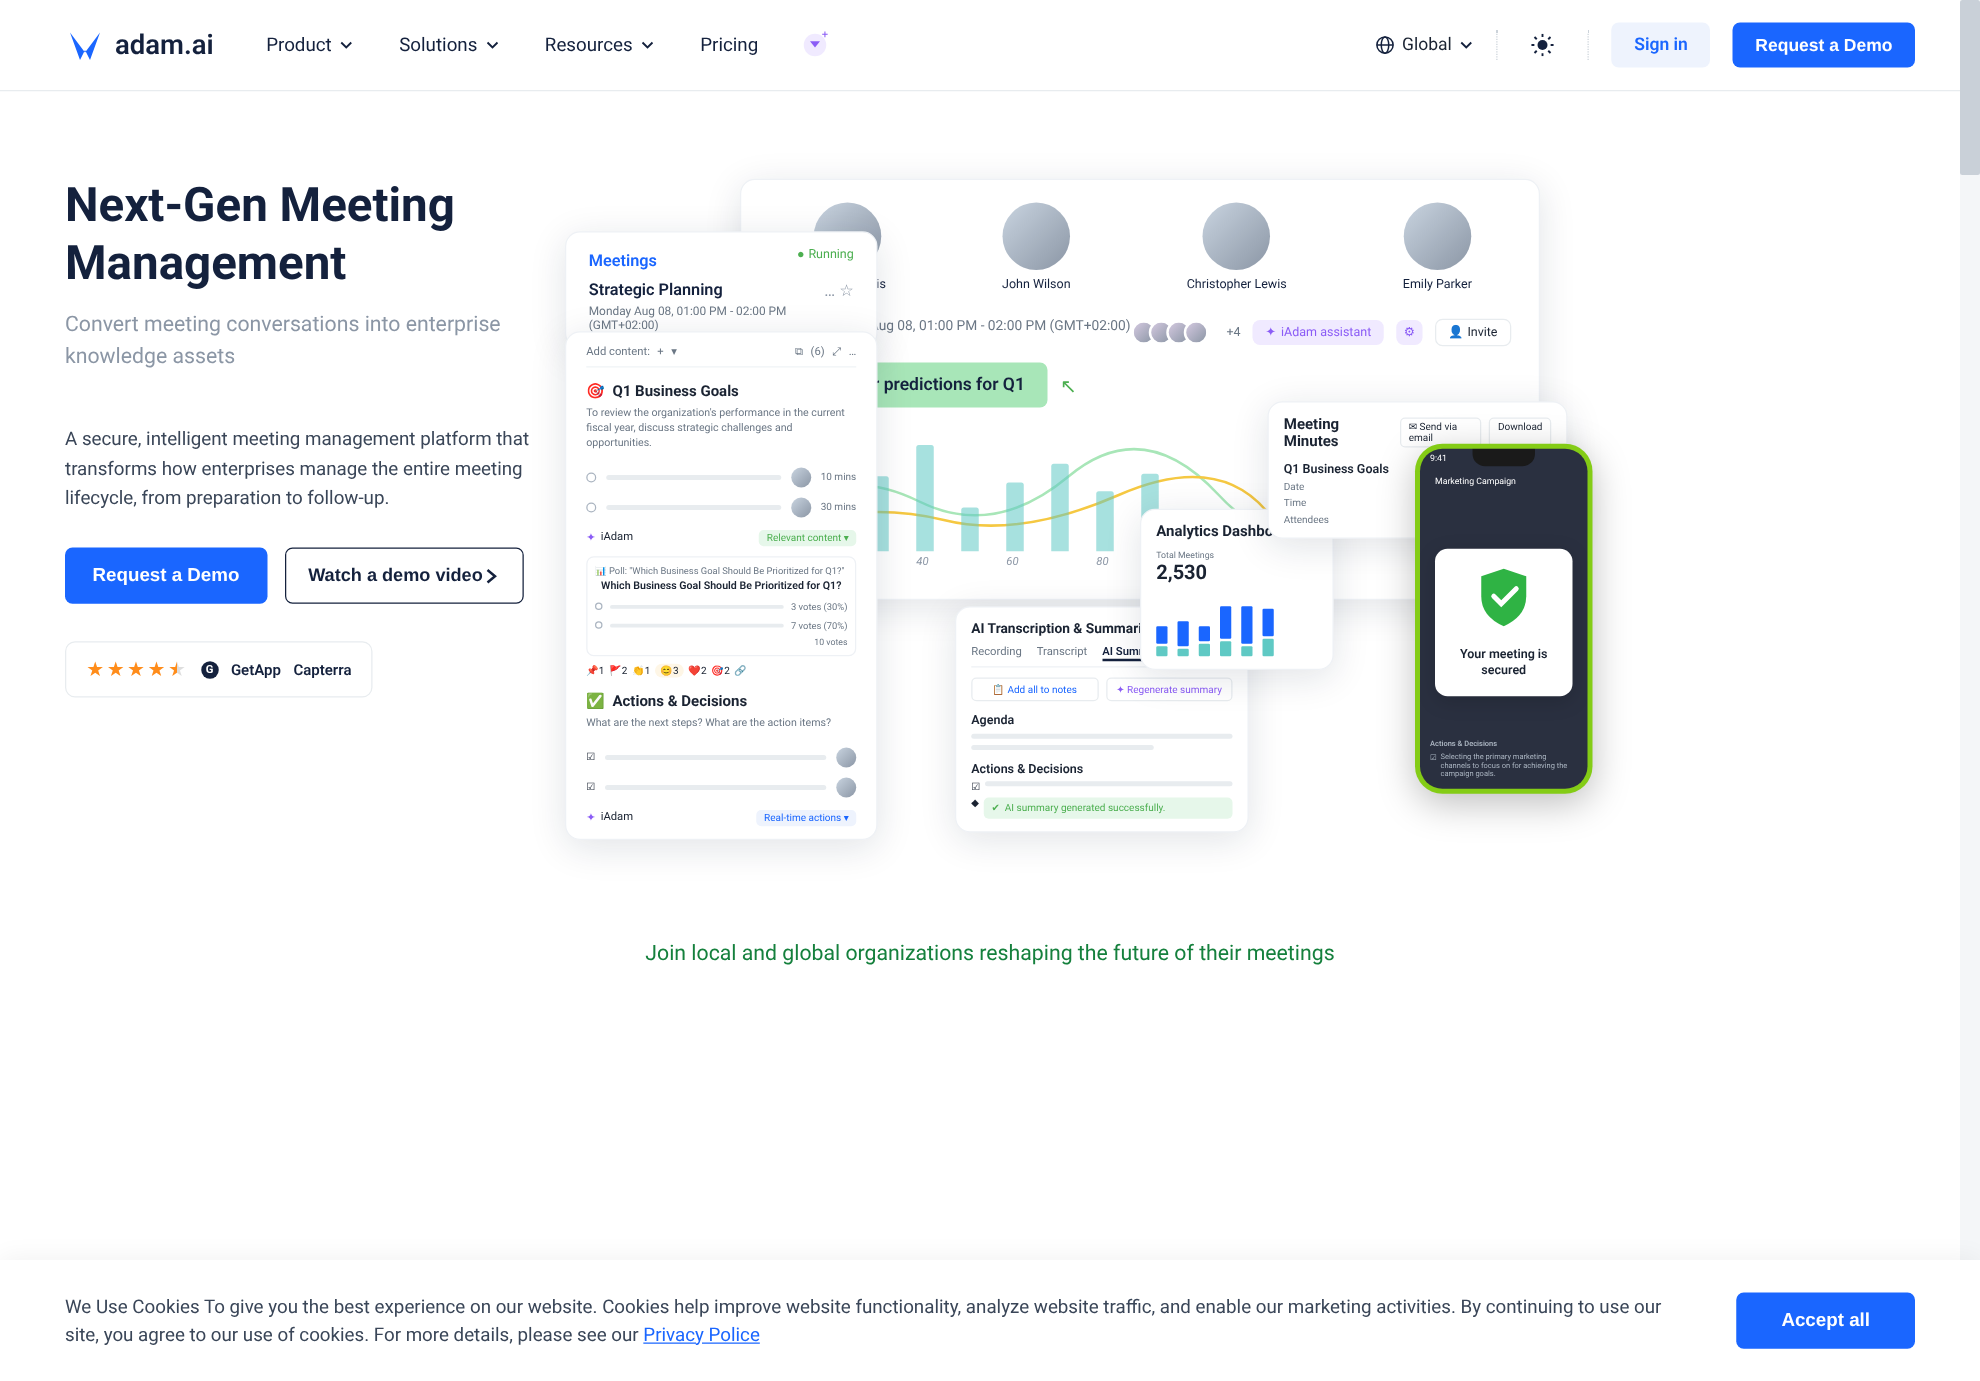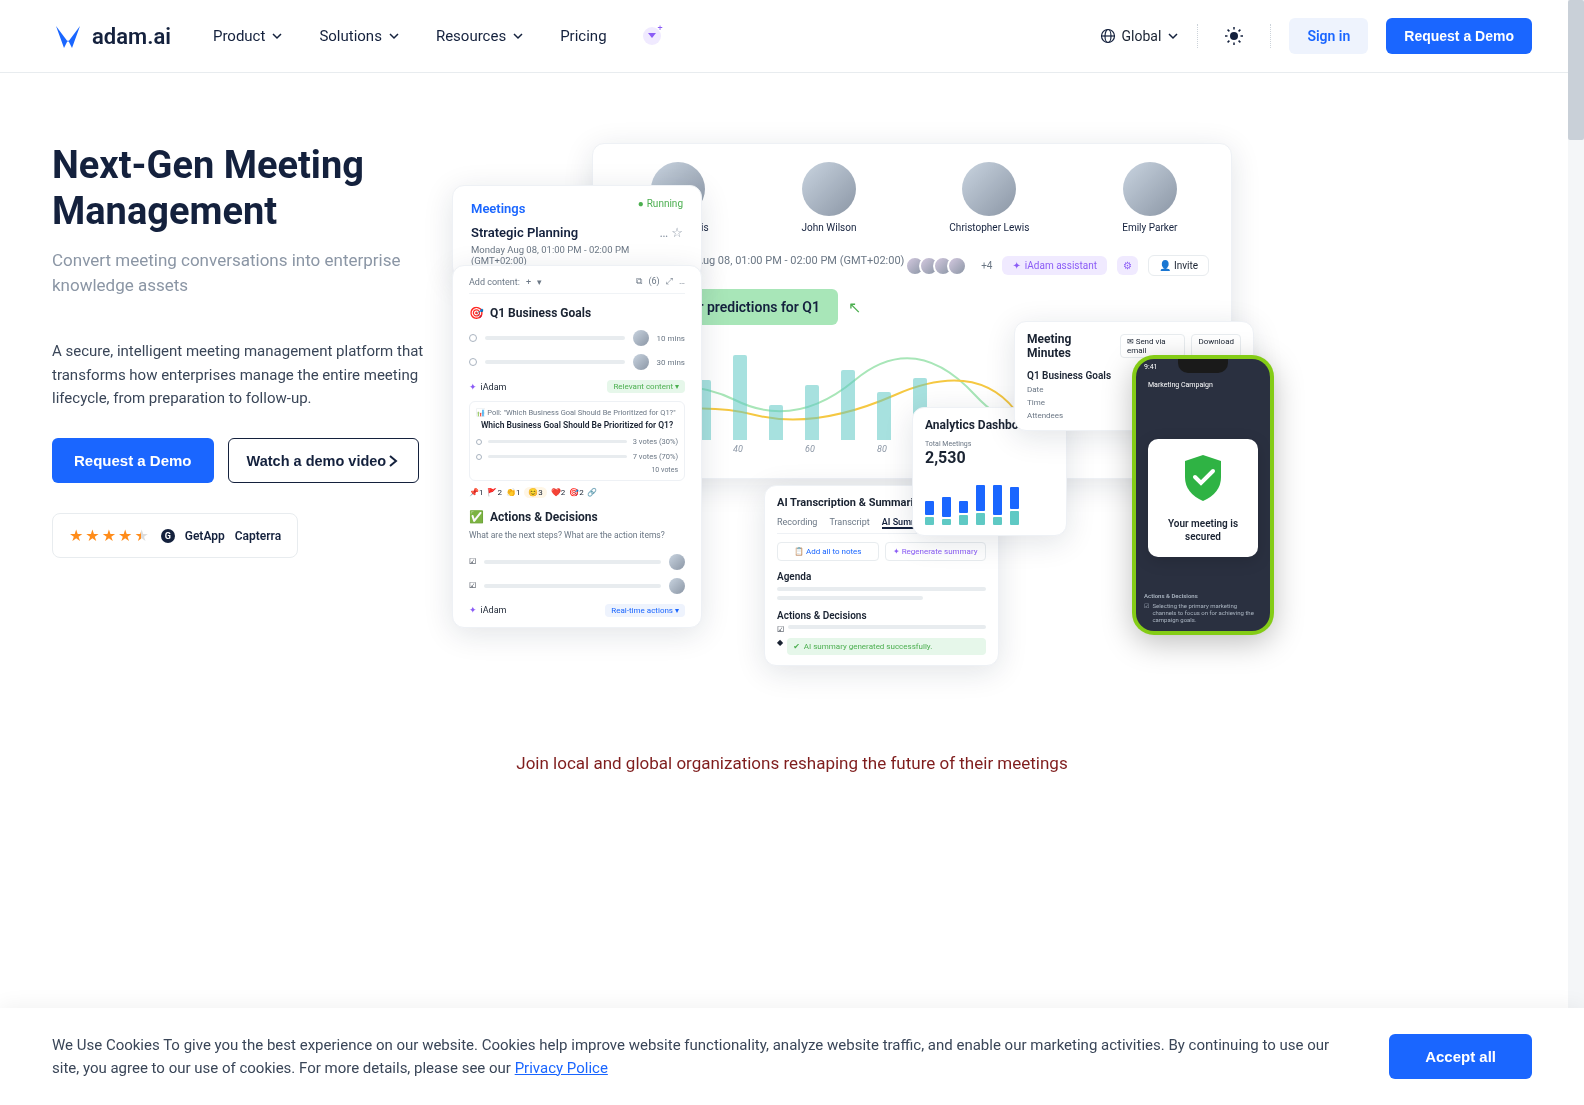--- a/index.html
+++ b/index.html
@@ -710,21 +710,21 @@
   line-height: 1.3;
 }
 
 
 .social-proof {
   text-align: center;
   padding: 40px 52px 60px;
 }
 .social-proof-text {
   font-size: 17px;
-  color: #7f1d1d;
+  color: #15803d;
 }
 
 
 .cookie-banner {
   position: fixed;
   bottom: 0;
   left: 0;
   right: 0;
   background: #fff;
   padding: 26px 52px;
@@ -979,20 +979,21 @@
           <span>⧉</span>
           <span>(6)</span>
           <span>⤢</span>
           <span>…</span>
         </div>
       </div>
       <div class="section-title">
         <span class="target-icon">🎯</span>
         <span>Q1 Business Goals</span>
       </div>
+      <div class="section-subtitle">To review the organization's performance in the current fiscal year, discuss strategic challenges and opportunities.</div>
       <div class="goal-row">
         <div class="goal-radio"></div>
         <div class="goal-line"></div>
         <div class="goal-avatar"></div>
         <span class="goal-time">10 mins</span>
       </div>
       <div class="goal-row">
         <div class="goal-radio"></div>
         <div class="goal-line"></div>
         <div class="goal-avatar"></div>

